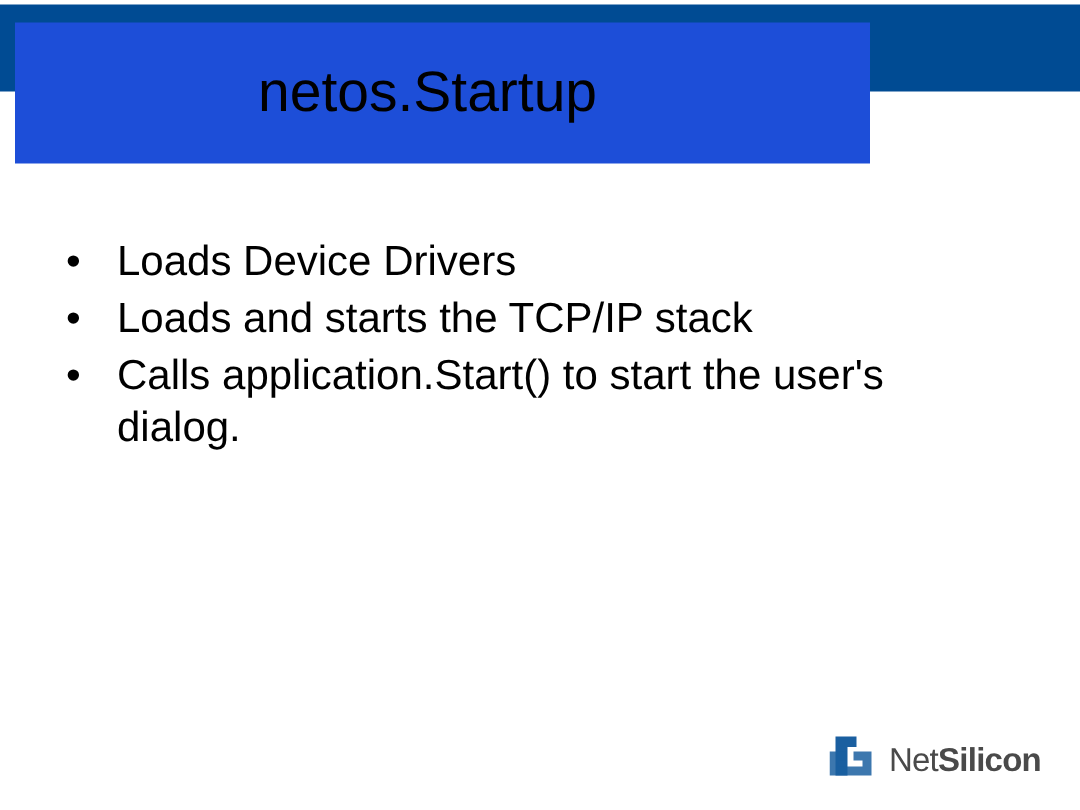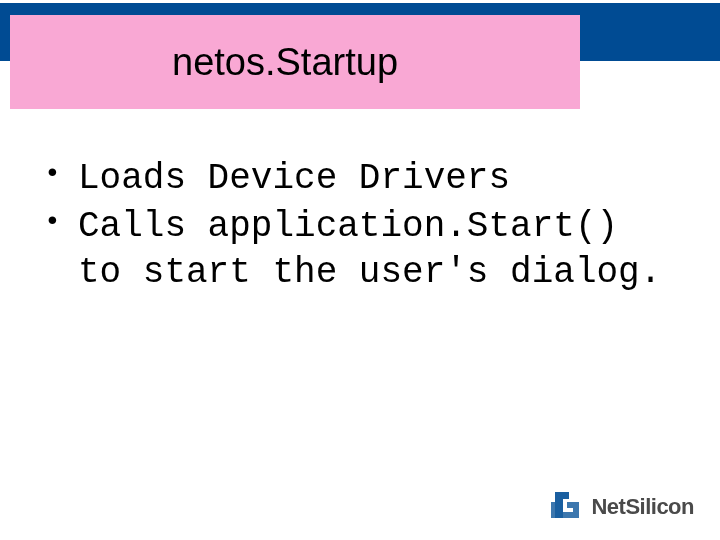--- a/index.html
+++ b/index.html
@@ -17,21 +17,21 @@
     width: 720px;
     height: 58px;
     background: #004b93;
   }
   .title-box {
     position: absolute;
     top: 15px;
     left: 10px;
     width: 570px;
     height: 94px;
-    background: #f9a8d4;
+    background: #1d4ed8;
     display: flex;
     align-items: center;
     padding-left: 162px;
   }
   .title-text {
     font-size: 38px;
     color: #000;
     font-weight: 400;
   }
   .bullets {
@@ -39,25 +39,24 @@
     top: 156px;
     left: 36px;
     width: 640px;
   }
   .bullets ul {
     list-style: none;
   }
   .bullets li {
     position: relative;
     padding-left: 42px;
-    font-size: 36px;
+    font-size: 28px;
     line-height: 1.28;
     color: #000;
     margin-bottom: 2px;
-    font-family: Liberation Mono, monospace;
   }
   .bullets li::before {
     content: "•";
     position: absolute;
     left: 8px;
     top: 0;
     font-size: 28px;
     color: #000;
   }
   .watermark {
@@ -76,21 +75,21 @@
     display: flex;
     align-items: center;
     gap: 6px;
   }
   .logo-text {
     font-size: 22px;
     font-weight: 700;
     color: #4a4a4a;
     letter-spacing: -0.5px;
   }
-  .logo-text .net { font-weight: 700; }
+  .logo-text .net { font-weight: 400; }
   .logo-text .silicon { font-weight: 700; }
   .content-layer { position: absolute; top:0; left:0; width:720px; height:540px; }
 </style>
 </head>
 <body>
 
 <div class="slide">
 
   <div class="watermark">
     <svg viewBox="0 0 100 100" width="210" height="210">
@@ -102,20 +101,21 @@
   <div class="content-layer">
     <div class="top-blue-bar"></div>
 
     <div class="title-box">
       <span class="title-text">netos.Startup</span>
     </div>
 
     <div class="bullets">
       <ul>
         <li>Loads Device Drivers</li>
+        <li>Loads and starts the TCP/IP stack</li>
         <li>Calls application.Start() to start the user's dialog.</li>
       </ul>
     </div>
 
     <div class="logo-area">
       <span>
         <svg width="34" height="30" viewBox="0 0 34 30">
           <path d="M4 2 L18 2 L18 9 L12 9 L12 28 L4 28 Z" fill="#1a5fa0"></path>
           <path d="M0 12 L11 12 L11 18 L6 18 L6 22 L22 22 L22 18 L16 18 L16 12 L28 12 L28 28 L0 28 Z" fill="#1a5fa0" opacity="0.85"></path>
         </svg>

